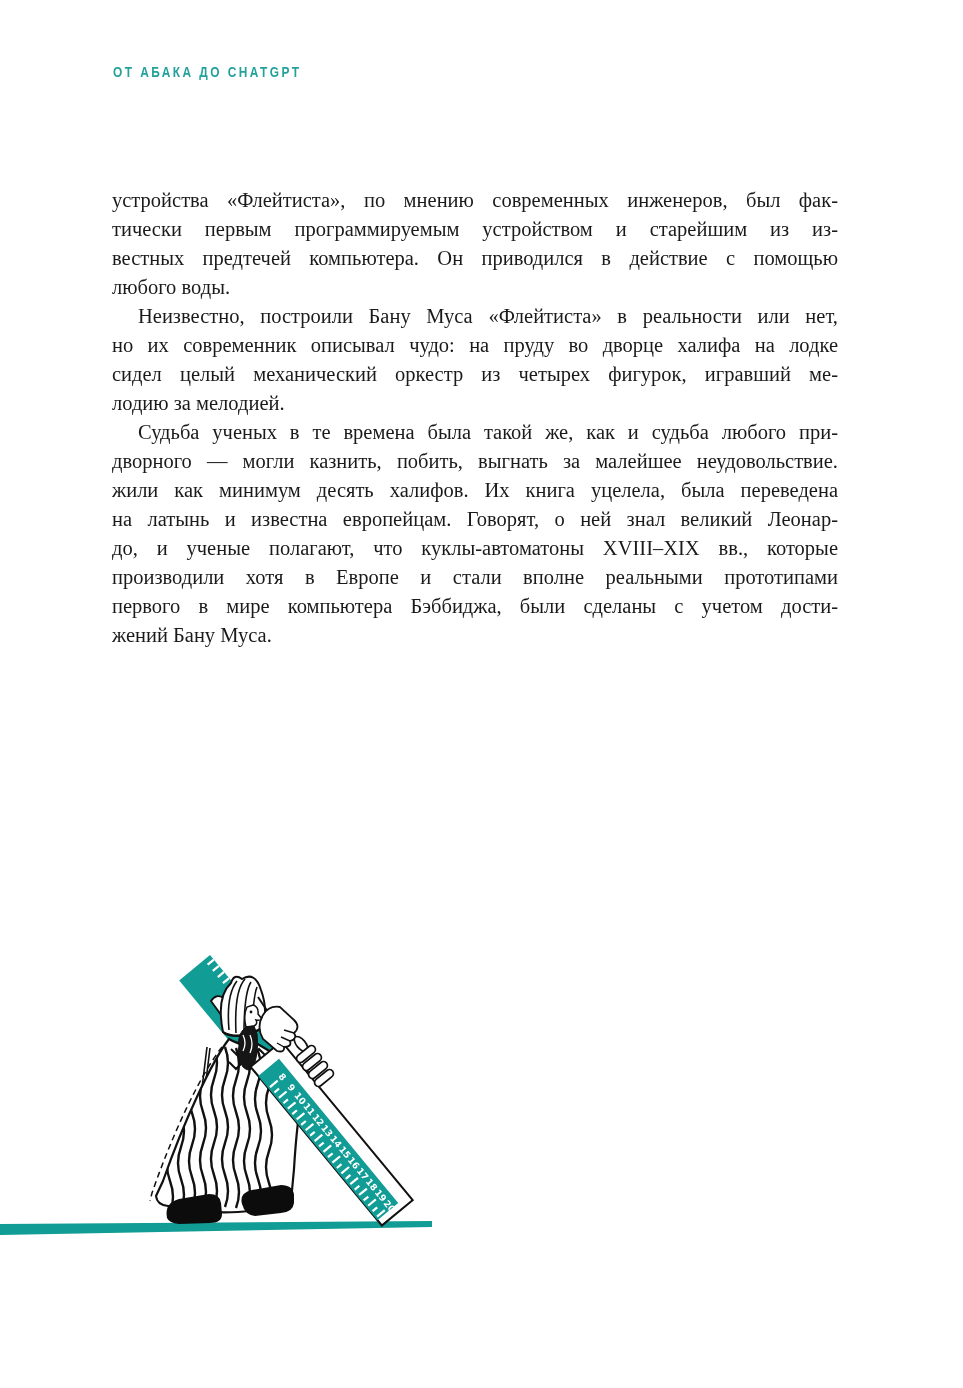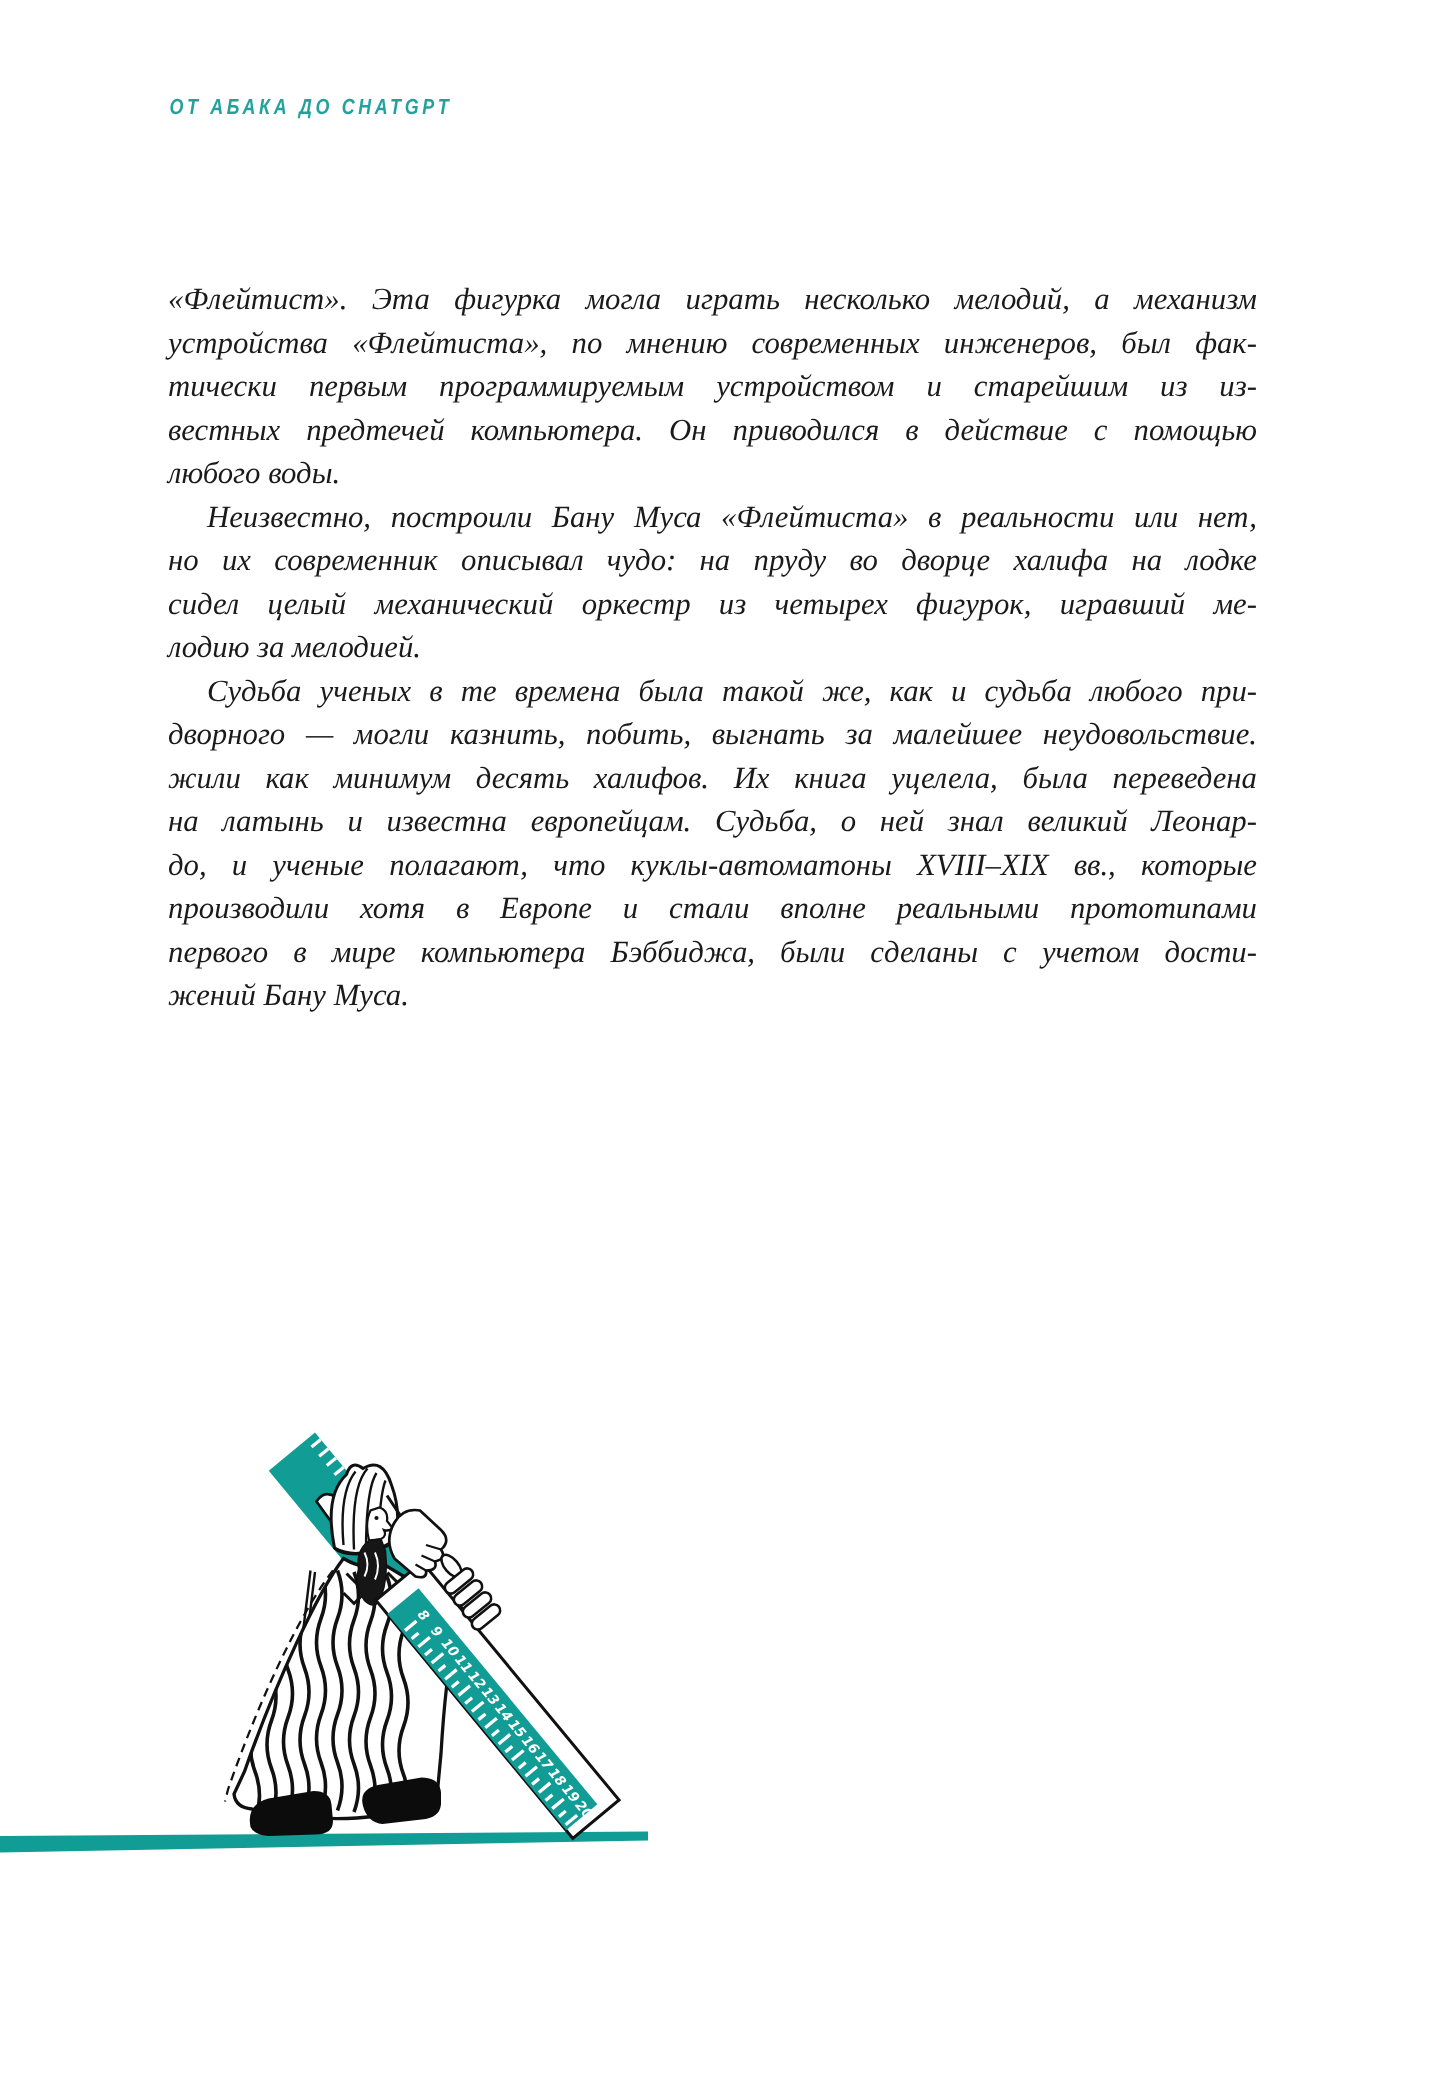--- a/index.html
+++ b/index.html
@@ -1,18 +1,18 @@
 <!DOCTYPE html>
 <html><head>
 <meta charset="utf-8">
 <style>
   html,body { margin:0; padding:0; background:#ffffff; }
   .page {
     position:relative; width:963px; height:1388px; background:#ffffff;
-    font-family:"Liberation Serif", serif; overflow:hidden;font-style:italic;
+    font-family:"Liberation Serif", serif; overflow:hidden;
   }
   .running-head {
     position:absolute; left:113px; top:64px;
     font-family:"Liberation Sans", sans-serif; font-weight:bold;
     font-size:14.5px; letter-spacing:3px; color:#23a29c;
     transform:scaleX(.82); transform-origin:left top; white-space:nowrap;
   }
   .body-text {
     position:absolute; left:112px; top:186px; width:726px;
     font-size:20.5px; line-height:29px; color:#1a1a1a;
@@ -31,37 +31,36 @@
 </style>
 </head>
 <body>
 
 <div class="page">
 
   <div class="running-head">ОТ АБАКА ДО CHATGPT</div>
 
   <div class="body-text">
       <div class="para">
-        <div class="line">«Флейтист». Эта фигурка могла играть несколько мелодий, а механизм</div>
         <div class="line">устройства «Флейтиста», по мнению современных инженеров, был фак-</div>
         <div class="line">тически первым программируемым устройством и старейшим из из-</div>
         <div class="line">вестных предтечей компьютера. Он приводился в действие с помощью</div>
         <div class="line final">любого воды.</div>
       </div>
       <div class="para indent">
         <div class="line">Неизвестно, построили Бану Муса «Флейтиста» в реальности или нет,</div>
         <div class="line">но их современник описывал чудо: на пруду во дворце халифа на лодке</div>
         <div class="line">сидел целый механический оркестр из четырех фигурок, игравший ме-</div>
         <div class="line final">лодию за мелодией.</div>
       </div>
       <div class="para indent">
         <div class="line">Судьба ученых в те времена была такой же, как и судьба любого при-</div>
         <div class="line">дворного — могли казнить, побить, выгнать за малейшее неудовольствие.</div>
         <div class="line">жили как минимум десять халифов. Их книга уцелела, была переведена</div>
-        <div class="line">на латынь и известна европейцам. Судьба, о ней знал великий Леонар-</div>
+        <div class="line">на латынь и известна европейцам. Говорят, о ней знал великий Леонар-</div>
         <div class="line">до, и ученые полагают, что куклы-автоматоны XVIII–XIX вв., которые</div>
         <div class="line">производили хотя в Европе и стали вполне реальными прототипами</div>
         <div class="line">первого в мире компьютера Бэббиджа, были сделаны с учетом дости-</div>
         <div class="line final">жений Бану Муса.</div>
       </div>
     </div>
 
   <svg class="illustration" viewBox="0 0 460 310">
 
     <defs>

